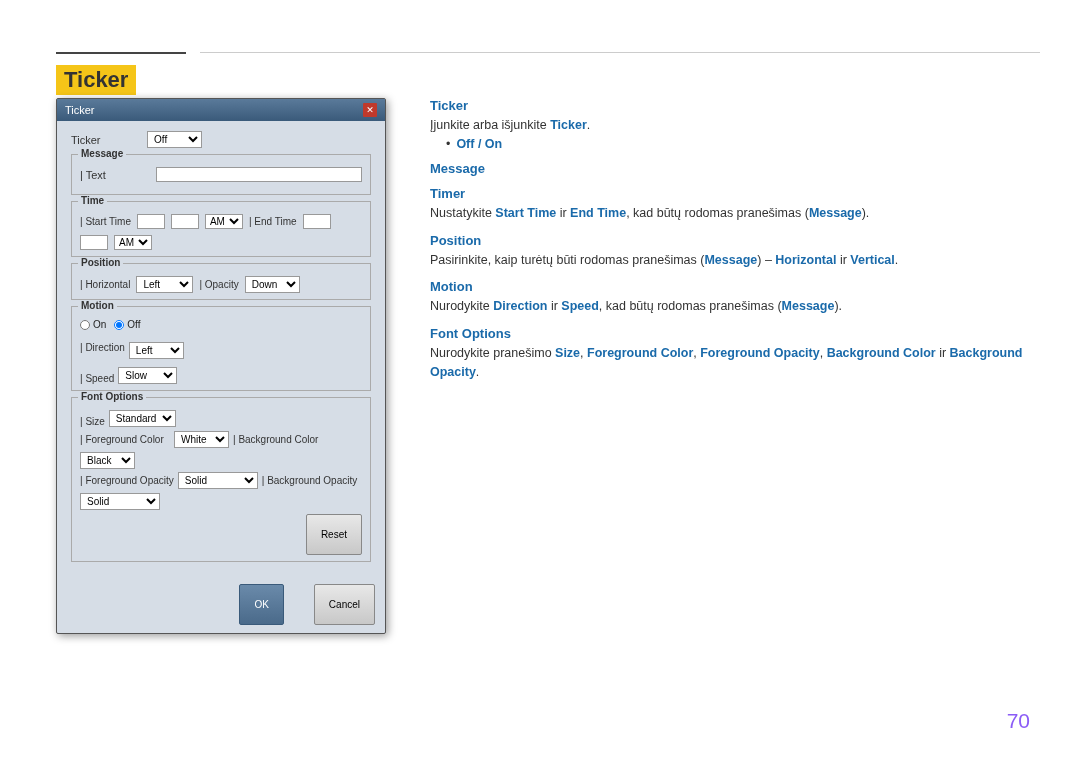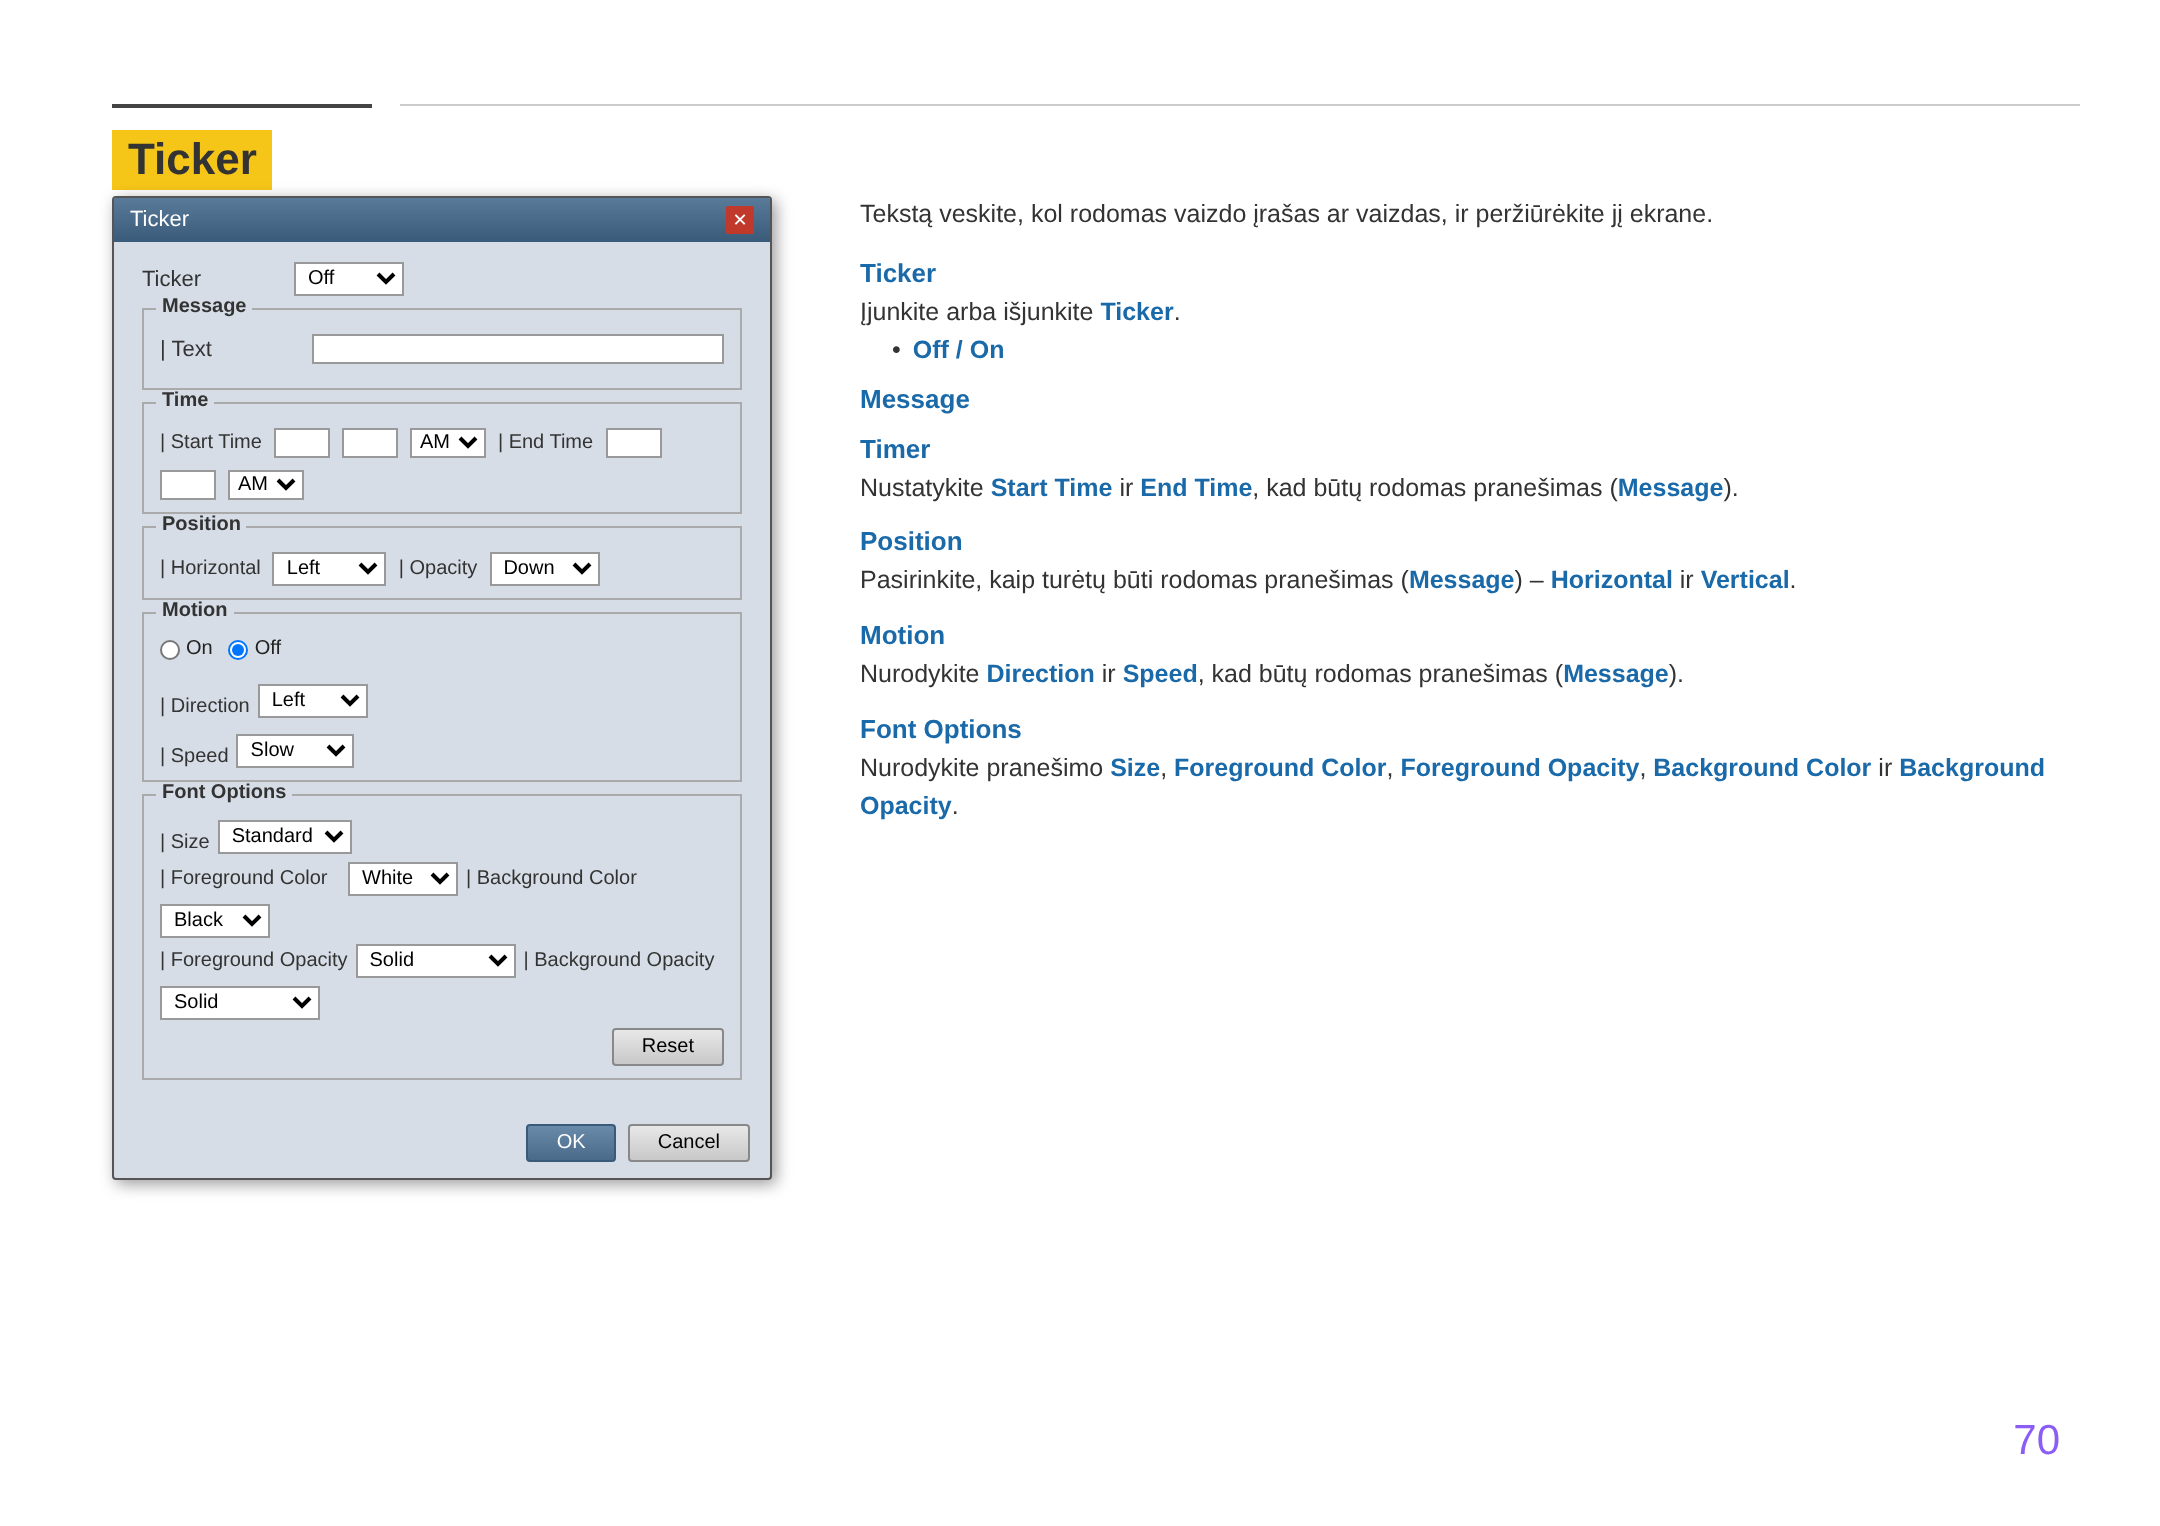--- a/index.html
+++ b/index.html
@@ -131,25 +131,26 @@
     }
 
     .dialog-footer {
       display: flex;
       justify-content: flex-end;
       gap: 6px;
       padding: 6px 10px 8px;
     }
     .dialog-btn {
       font-size: 10px;
-      padding: 3px 14px;
+      padding: 14px 14px;
       border: 1px solid #888;
       background: linear-gradient(to bottom, #e8e8e8, #c8c8c8);
       cursor: pointer;
       border-radius: 2px;
+      margin-left: 24px;
     }
     .dialog-btn-primary {
       background: linear-gradient(to bottom, #6a8aaa, #4a6a8a);
       color: #fff;
       border-color: #3a5a7a;
     }
 
     
     .content-area {
       position: absolute;
@@ -289,21 +290,21 @@
       <span class="section-box-title">Motion</span>
       <div style="margin-top:6px; display:flex; align-items:center; gap:8px; flex-wrap:wrap;">
         <label style="display:flex;align-items:center;gap:3px;font-size:10px;">
           <input type="radio" name="motion" class="radio-input" style="">
           <span>On</span>
         </label>
         <label style="display:flex;align-items:center;gap:3px;font-size:10px;">
           <input type="radio" name="motion" class="radio-input" checked="" style="">
           <span>Off</span>
         </label>
-        <div style="display:flex;align-items:flex-end;gap:4px;margin-top:4px;width:100%;">
+        <div style="display:flex;align-items:flex-start;gap:4px;margin-top:4px;width:100%;">
           <span class="time-label">| Direction</span>
           <select class="dialog-select">
             <option>Left</option><option>Right</option>
           </select>
         </div>
         <div style="display:flex;align-items:flex-end;gap:4px;width:100%;">
           <span class="time-label">| Speed</span>
           <select class="dialog-select">
             <option>Slow</option><option>Normal</option><option>Fast</option>
           </select>
@@ -347,21 +348,20 @@
     </div>
 
   </div>
   <div class="dialog-footer">
     <button class="dialog-btn dialog-btn-primary">OK</button>
     <button class="dialog-btn">Cancel</button>
   </div>
 </div>
 
 <div class="content-area">
-  <p class="content-intro">Tekstą veskite, kol rodomas vaizdo įrašas ar vaizdas, ir peržiūrėkite jį ekrane.</p>
 
   <div class="content-section">
     <div class="content-heading">Ticker</div>
     <p class="content-text">
       Įjunkite arba išjunkite <b>Ticker</b>.
     </p>
     <div class="bullet-item">
       <span>•</span>
       <span><b>Off / On</b></span>
     </div>

